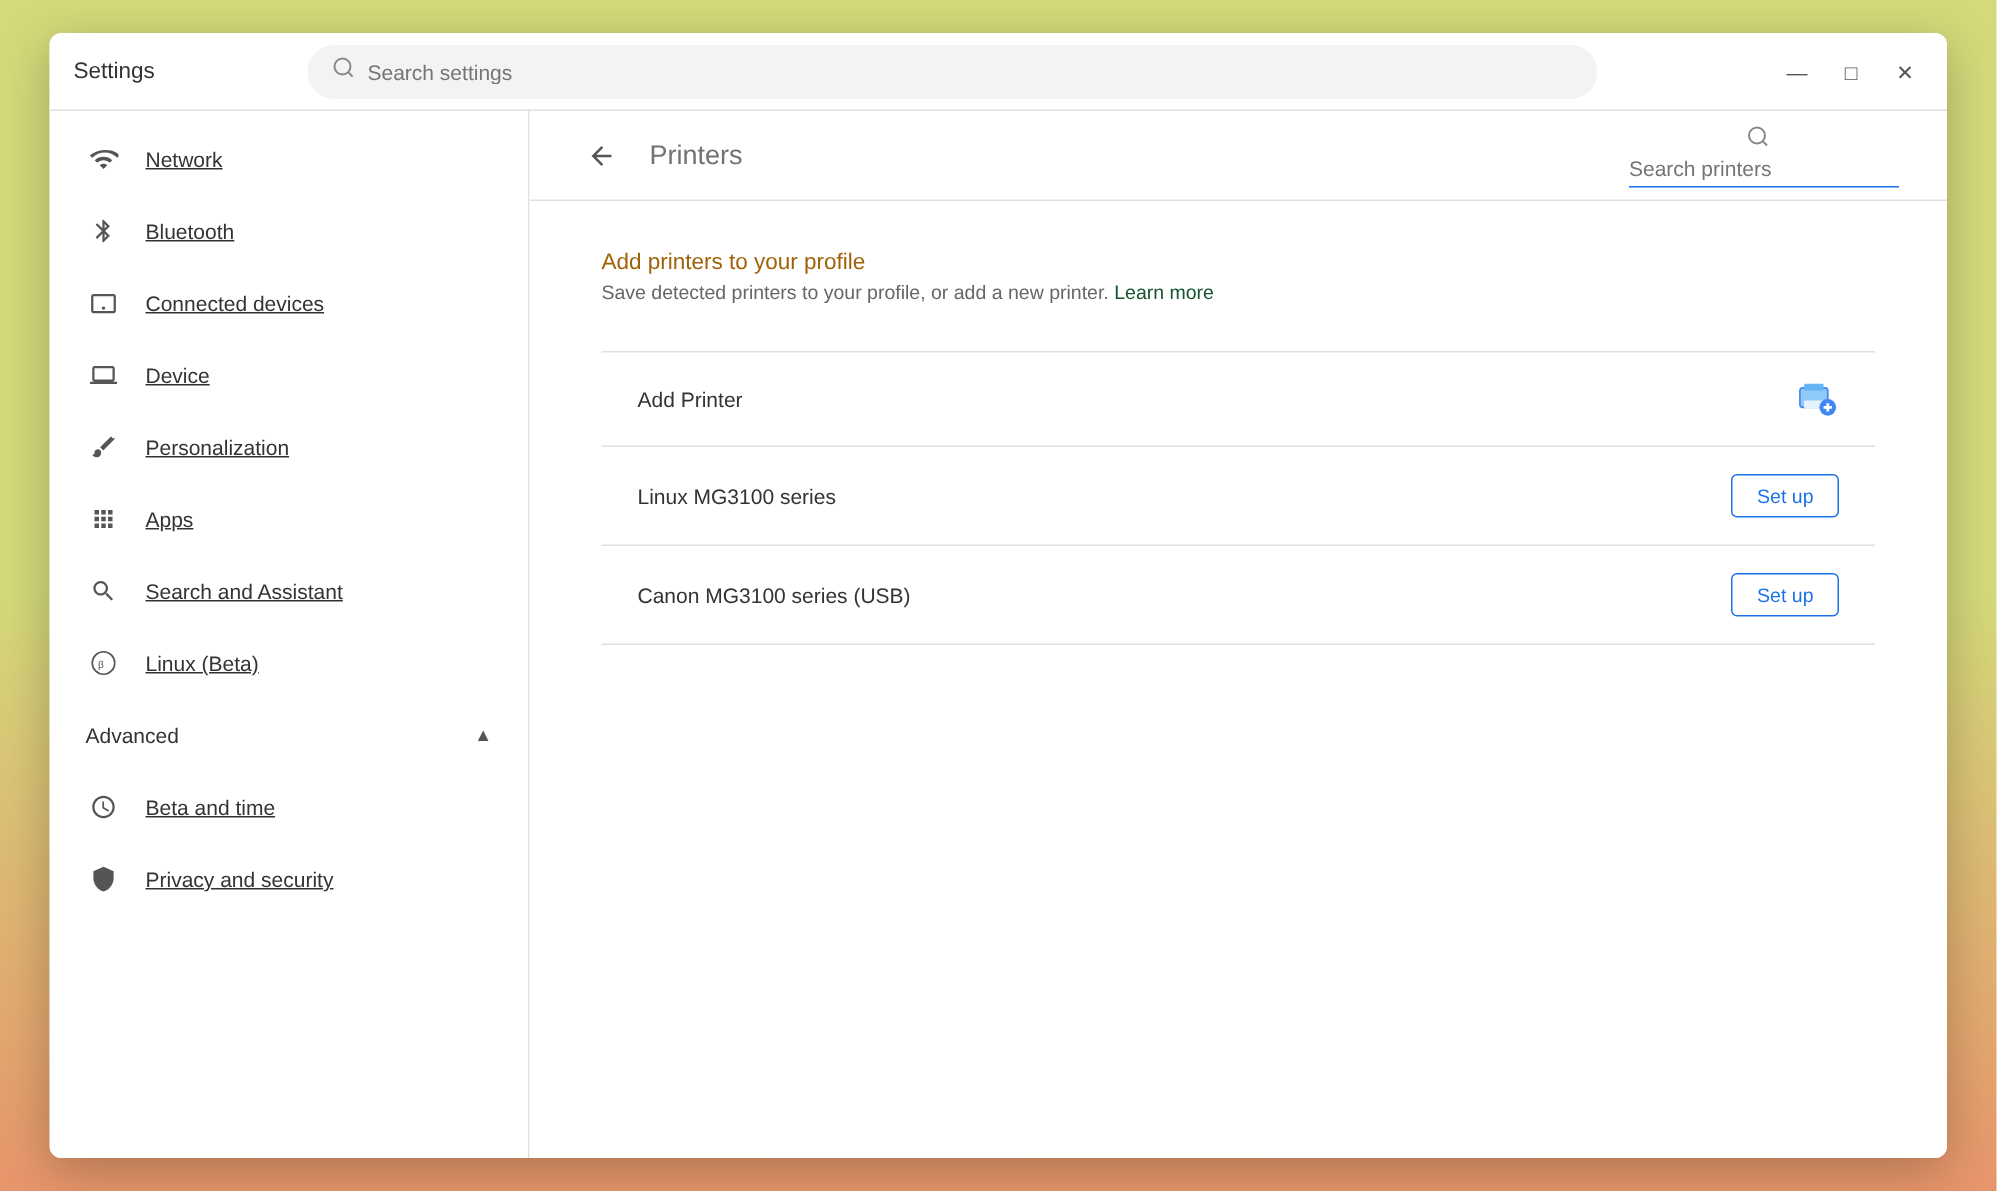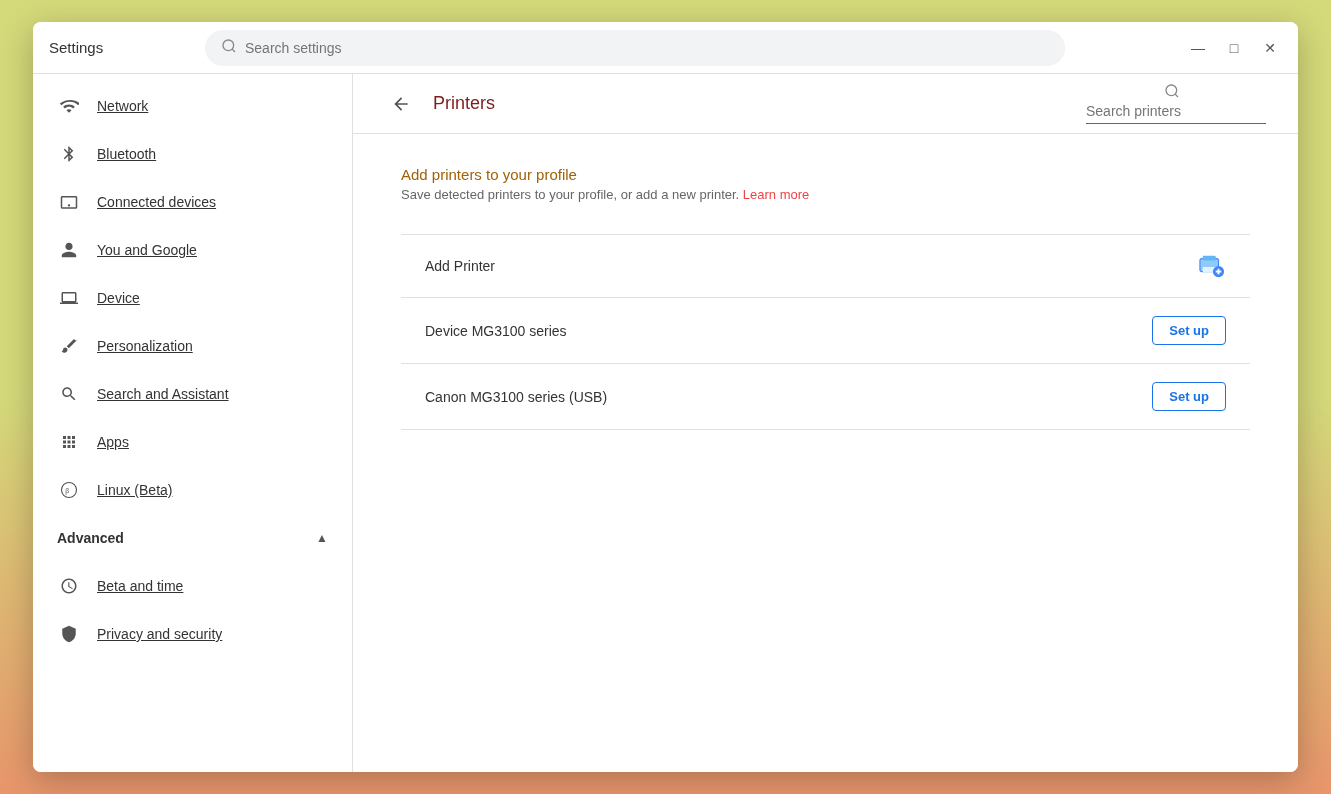--- a/index.html
+++ b/index.html
@@ -112,21 +112,21 @@
       color: #555;
       font-size: 18px;
       flex-shrink: 0;
     }
     .sidebar-section-header {
       display: flex;
       align-items: center;
       padding: 10px 24px;
       font-size: 14px;
       color: #333;
-      font-weight: 700;
+      font-weight: 400;
       cursor: pointer;
       height: 48px;
     }
     .sidebar-section-header .expand-icon {
       margin-left: auto;
       color: #555;
       font-size: 12px;
     }
     .main-content {
       flex: 1;
@@ -149,21 +149,21 @@
       display: flex;
       align-items: center;
       justify-content: center;
       width: 32px;
       height: 32px;
       border-radius: 50%;
     }
     .page-title {
       font-size: 18px;
       font-weight: 400;
-      color: #7f1d1d;
+      color: #737373;
     }
     .search-printers {
       margin-left: auto;
       display: flex;
       align-items: center;
       border-bottom: 1px solid #1a73e8;
       padding-bottom: 4px;
       flex-direction: column;
     }
     .search-printers input {
@@ -188,21 +188,21 @@
       font-size: 15px;
       font-weight: 500;
       color: #a16207;
       margin-bottom: 4px;
     }
     .add-printers-desc {
       font-size: 13px;
       color: #666;
     }
     .add-printers-desc a {
-      color: #ef4444;
+      color: #14532d;
       text-decoration: none;
     }
     .printers-list {
       margin-top: 16px;
     }
     .printer-row {
       display: flex;
       align-items: center;
       padding: 18px 24px;
       border-bottom: 1px solid #e0e0e0;
@@ -225,21 +225,21 @@
       font-size: 22px;
       display: flex;
       align-items: center;
       gap: 2px;
     }
     .setup-btn {
       border: 1px solid #1a73e8;
       background: #fff;
       color: #1a73e8;
       font-size: 13px;
-      font-weight: 700;
+      font-weight: 400;
       padding: 6px 16px;
       border-radius: 4px;
       cursor: pointer;
     }
   </style>
 </head>
 <body>
 
 <div class="window">
 
@@ -285,28 +285,20 @@
 
       <div class="sidebar-item">
         <span class="icon">
           <svg width="18" height="20" viewBox="0 0 24 24" fill="#555">
             <path d="M21 4H3c-1.1 0-2 .9-2 2v13c0 1.1.9 2 2 2h18c1.1 0 2-.9 2-2V6c0-1.1-.9-2-2-2zm0 15H3V6h18v13zM12 18c.83 0 1.5-.67 1.5-1.5S12.83 15 12 15s-1.5.67-1.5 1.5.67 1.5 1.5 1.5z"></path>
           </svg>
         </span>
         <span>Connected devices</span>
       </div>
 
-      <div class="sidebar-item">
-        <span class="icon">
-          <svg width="18" height="20" viewBox="0 0 24 24" fill="#555">
-            <path d="M12 12c2.7 0 4.8-2.1 4.8-4.8S14.7 2.4 12 2.4 7.2 4.5 7.2 7.2 9.3 12 12 12zm0 2.4c-3.2 0-9.6 1.6-9.6 4.8v2.4h19.2v-2.4c0-3.2-6.4-4.8-9.6-4.8z"></path>
-          </svg>
-        </span>
-        <span>You and Google</span>
-      </div>
 
       <div class="sidebar-item">
         <span class="icon">
           <svg width="20" height="18" viewBox="0 0 24 24" fill="#555">
             <path d="M20 18c1.1 0 2-.9 2-2V6c0-1.1-.9-2-2-2H4c-1.1 0-2 .9-2 2v10c0 1.1.9 2 2 2H0v2h24v-2h-4zM4 6h16v10H4V6z"></path>
           </svg>
         </span>
         <span>Device</span>
       </div>
 
@@ -314,34 +306,34 @@
         <span class="icon">
           <svg width="18" height="20" viewBox="0 0 24 24" fill="#555">
             <path d="M7 14c-1.66 0-3 1.34-3 3 0 1.31-1.16 2-2 2 .92 1.22 2.49 2 4 2 2.21 0 4-1.79 4-4 0-1.66-1.34-3-3-3zm13.71-9.37l-1.34-1.34c-.39-.39-1.02-.39-1.41 0L9 12.25 11.75 15l9.96-9.96c.39-.39.39-1.02 0-1.41z"></path>
           </svg>
         </span>
         <span>Personalization</span>
       </div>
 
       <div class="sidebar-item">
         <span class="icon">
-          <svg width="18" height="20" viewBox="0 0 24 24" fill="#555">
-            <path d="M15.5 14h-.79l-.28-.27C15.41 12.59 16 11.11 16 9.5 16 5.91 13.09 3 9.5 3S3 5.91 3 9.5 5.91 16 9.5 16c1.61 0 3.09-.59 4.23-1.57l.27.28v.79l5 4.99L20.49 19l-4.99-5zm-6 0C7.01 14 5 11.99 5 9.5S7.01 5 9.5 5 14 7.01 14 9.5 11.99 14 9.5 14z"></path>
-          </svg>
-        </span>
-        <span>Search and Assistant</span>
-      </div>
-
-      <div class="sidebar-item">
-        <span class="icon">
           <svg width="18" height="18" viewBox="0 0 24 24" fill="#555">
             <path d="M4 8h4V4H4v4zm6 12h4v-4h-4v4zm-6 0h4v-4H4v4zm0-6h4v-4H4v4zm6 0h4v-4h-4v4zm6-10v4h4V4h-4zm-6 4h4V4h-4v4zm6 6h4v-4h-4v4zm0 6h4v-4h-4v4z"></path>
           </svg>
         </span>
         <span>Apps</span>
+      </div>
+
+      <div class="sidebar-item">
+        <span class="icon">
+          <svg width="18" height="20" viewBox="0 0 24 24" fill="#555">
+            <path d="M15.5 14h-.79l-.28-.27C15.41 12.59 16 11.11 16 9.5 16 5.91 13.09 3 9.5 3S3 5.91 3 9.5 5.91 16 9.5 16c1.61 0 3.09-.59 4.23-1.57l.27.28v.79l5 4.99L20.49 19l-4.99-5zm-6 0C7.01 14 5 11.99 5 9.5S7.01 5 9.5 5 14 7.01 14 9.5 11.99 14 9.5 14z"></path>
+          </svg>
+        </span>
+        <span>Search and Assistant</span>
       </div>
 
       <div class="sidebar-item">
         <span class="icon">
           <svg width="18" height="20" viewBox="0 0 24 24" fill="#555">
             <circle cx="12" cy="12" r="10" stroke="#555" stroke-width="1.5" fill="none"></circle>
             <text x="7" y="16" font-size="9" fill="#555">β</text>
           </svg>
         </span>
         <span>Linux (Beta)</span>
@@ -412,21 +404,21 @@
                   <rect x="5" y="15" width="14" height="6" rx="1" fill="#e3f2fd"></rect>
                   <circle cx="22" cy="20" r="6" fill="#4285f4"></circle>
                   <line x1="22" y1="17" x2="22" y2="23" stroke="white" stroke-width="2"></line>
                   <line x1="19" y1="20" x2="25" y2="20" stroke="white" stroke-width="2"></line>
                 </svg>
               </span>
             </div>
           </div>
 
           <div class="printer-row">
-            <span class="printer-name">Device MG3100 series</span>
+            <span class="printer-name">Linux MG3100 series</span>
             <div class="printer-action">
               <button class="setup-btn">Set up</button>
             </div>
           </div>
 
           <div class="printer-row">
             <span class="printer-name">Canon MG3100 series (USB)</span>
             <div class="printer-action">
               <button class="setup-btn">Set up</button>
             </div>

